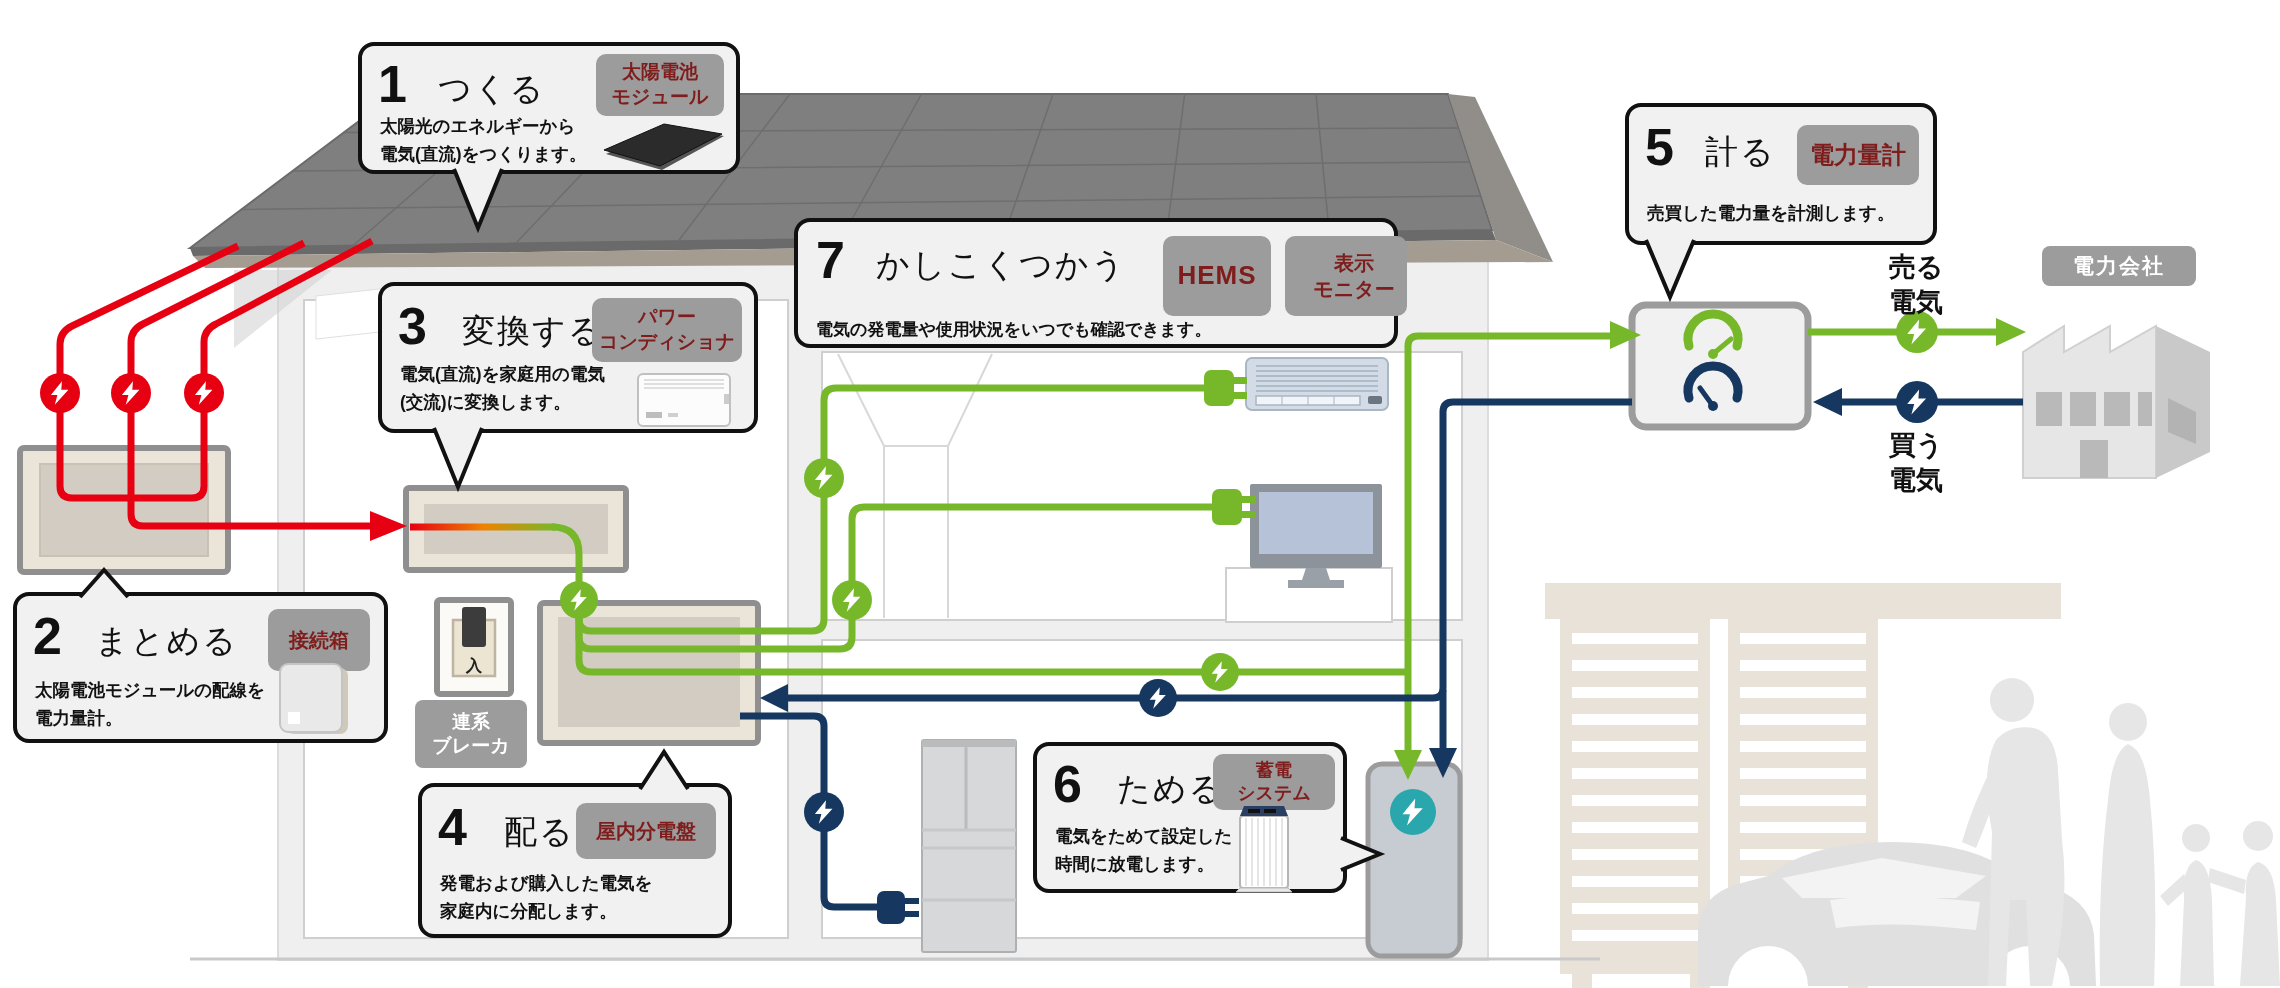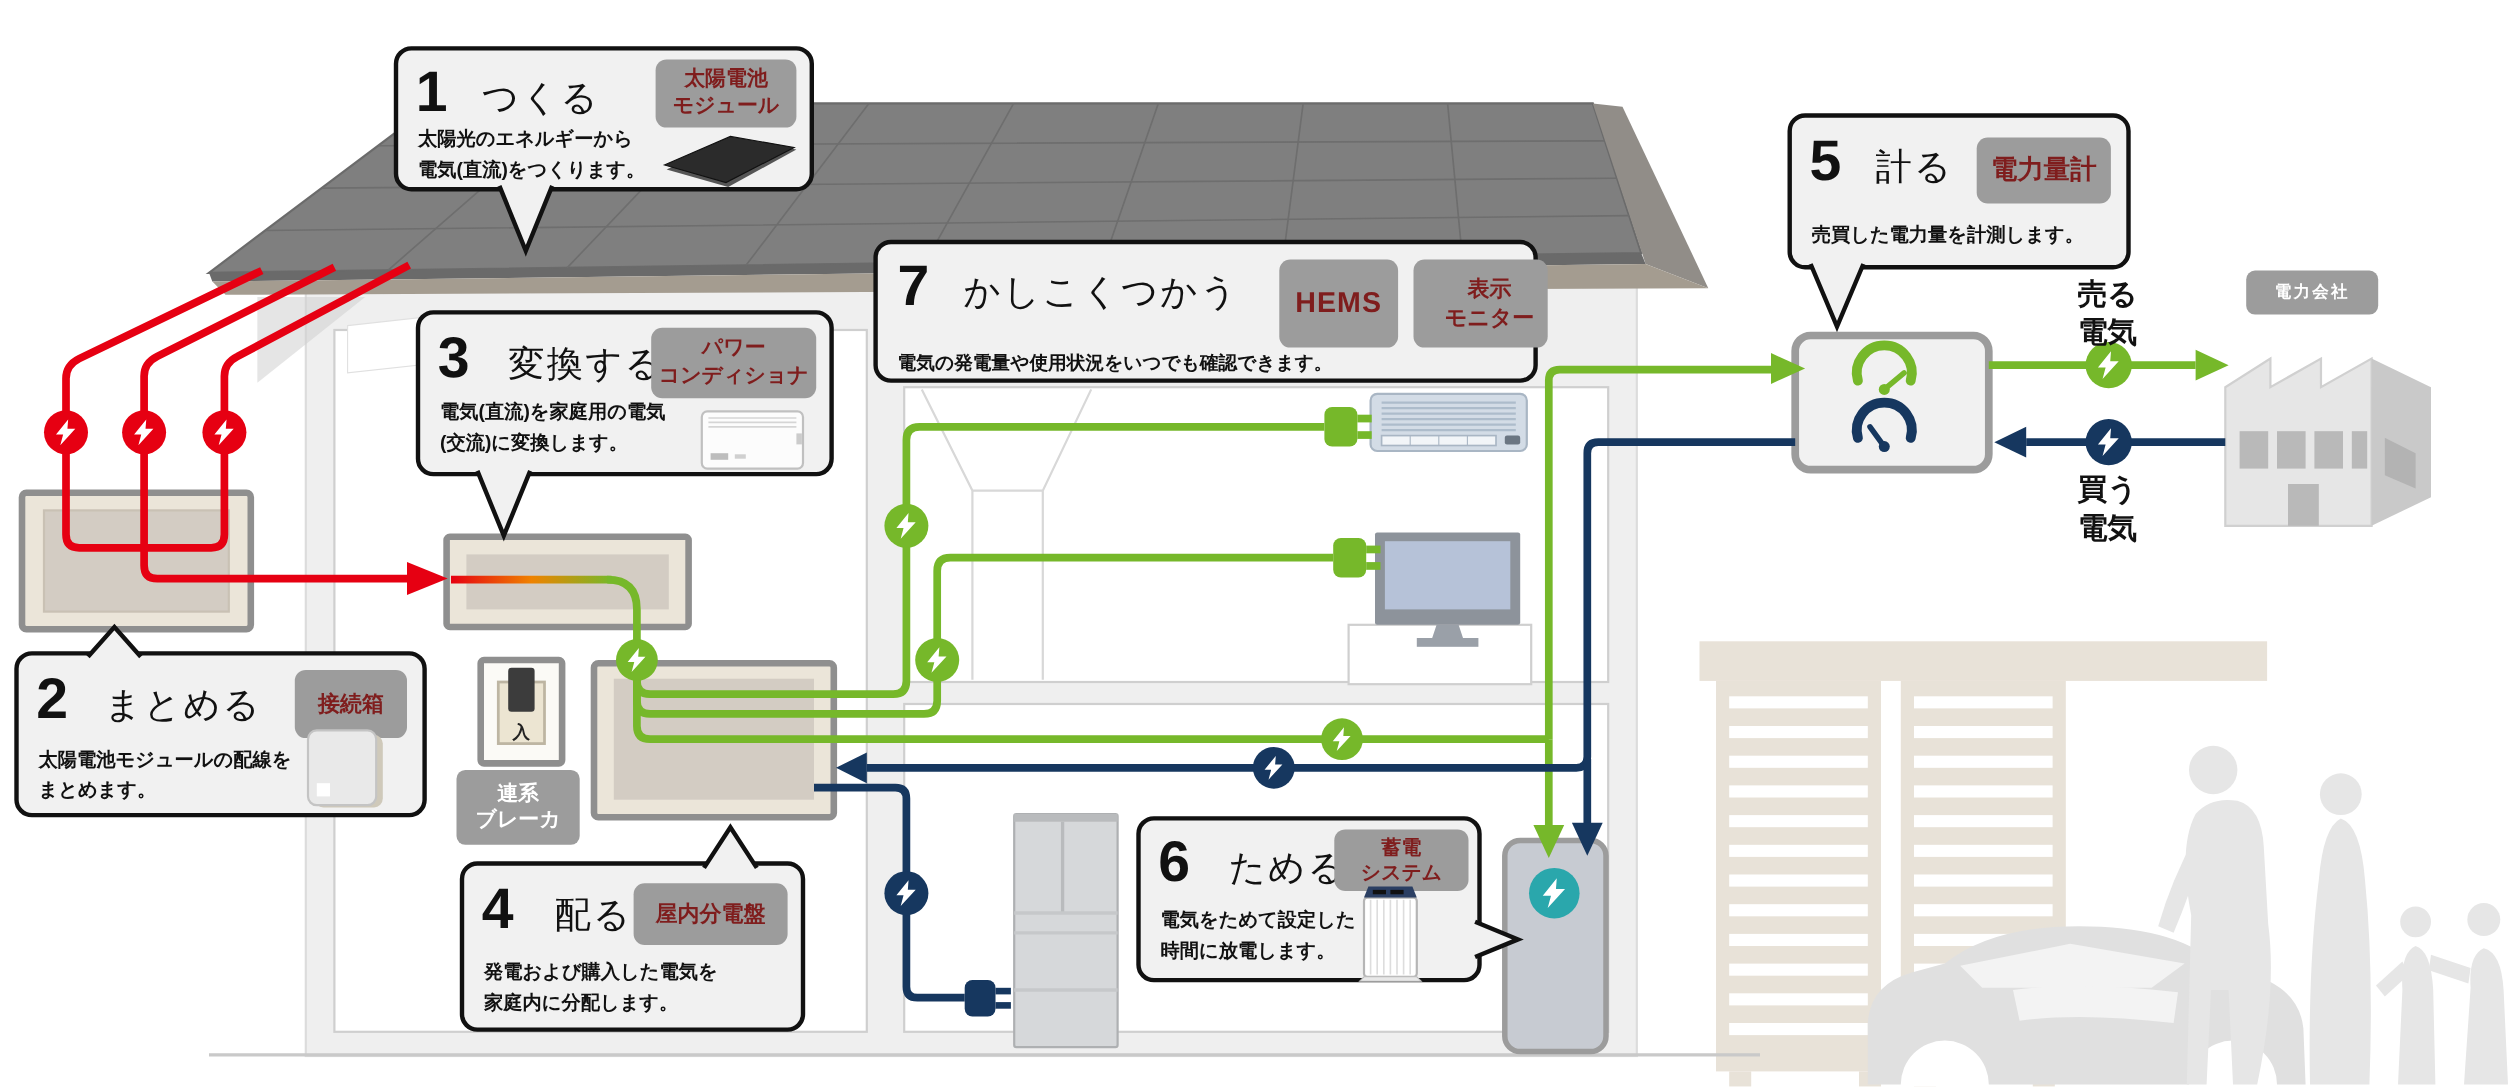--- a/index.html
+++ b/index.html
@@ -278,21 +278,21 @@
 <svg class="tail" style="left:450px;top:168px;" width="56" height="66">
   <path d="M4,0 L28,60 L52,0 Z" fill="#f1f1f1"></path>
       <path d="M4,1 L28,60 L52,1" stroke="#111" stroke-width="4" fill="none"></path>
 </svg>
 
 <div class="callout" style="left:13px;top:592px;width:375px;height:151px;">
   <span class="c-num" style="left:16px;top:14px;">2</span>
   <span class="c-word" style="left:78px;top:28px;">まとめる</span>
   <div class="badge" style="right:14px;top:13px;width:102px;height:62px;font-size:20px;">接続箱</div>
   <div class="c-desc" style="left:18px;top:80px;">太陽電池モジュールの配線を
-まとめます。</div>
+電力量計。</div>
   <svg class="c-icon" style="right:26px;top:64px;" width="86" height="80">
     <rect x="14" y="8" width="62" height="66" rx="8" fill="#cfc9ba"></rect>
     <rect x="8" y="4" width="62" height="68" rx="8" fill="#e9e9e9" stroke="#c4c4c4" stroke-width="2"></rect>
     <rect x="16" y="52" width="12" height="12" fill="#ffffff"></rect>
   </svg>
 </div>
 <svg class="tail" style="left:76px;top:566px;" width="56" height="32">
   <path d="M4,32 L28,4 L52,32 Z" fill="#f1f1f1"></path>
       <path d="M4,31 L28,4 L52,31" stroke="#111" stroke-width="4" fill="none"></path>
 </svg>
@@ -365,19 +365,19 @@
   <span class="c-num" style="left:18px;top:12px;">7</span>
   <span class="c-word" style="left:78px;top:26px;">かしこくつかう</span>
   <div class="badge" style="left:365px;top:14px;width:108px;height:80px;font-size:26px;letter-spacing:1px;">HEMS</div>
   <div class="badge" style="left:487px;top:14px;width:106px;height:80px;font-size:20px;padding-left:16px;">表示
 モニター</div>
   <div class="c-desc" style="left:18px;top:94px;font-size:17px;">電気の発電量や使用状況をいつでも確認できます。</div>
 </div>
 
 <div class="graybadge" style="left:415px;top:700px;width:112px;height:68px;font-size:19px;">連系
 ブレーカ</div>
-<div class="graybadge" style="left:2042px;top:246px;width:120px;height:40px;font-size:15px;letter-spacing:2px;">電力会社</div>
+<div class="graybadge" style="left:2042px;top:246px;width:154px;height:40px;font-size:21px;letter-spacing:2px;">電力会社</div>
 <div class="freelabel" style="left:1876px;top:250px;width:80px;">売る
 電気</div>
 <div class="freelabel" style="left:1876px;top:428px;width:80px;">買う
 電気</div>
 
 </div>
 
 </body></html>

